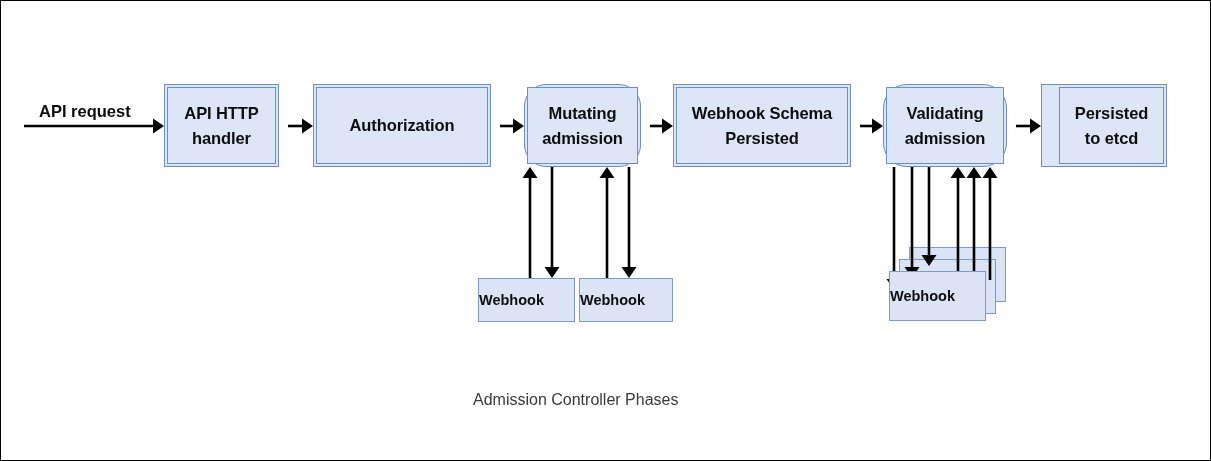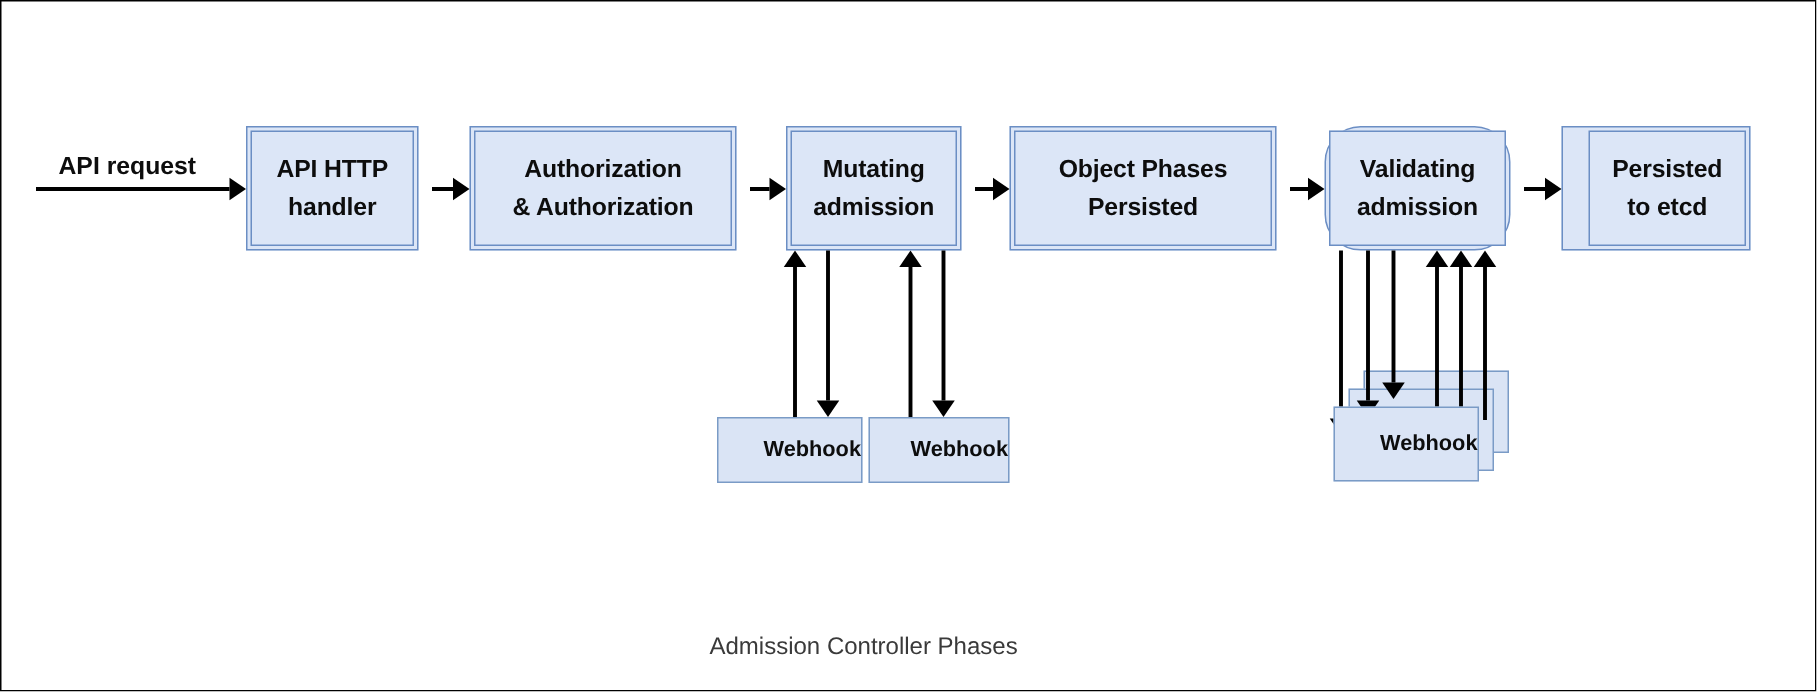--- a/index.html
+++ b/index.html
@@ -55,21 +55,21 @@
     letter-spacing: -0.1px;
   }
   
   .webhook-box {
     position: absolute;
     box-sizing: border-box;
     background: #dae4f5;
     border: 1px solid #7a9bc6;
     display: flex;
     align-items: center;
-    justify-content: flex-end;
+    justify-content: flex-start;
   }
   .webhook-box .wlabel {
     font-weight: bold;
     font-size: 14.5px;
     color: #0d0d0d;
     white-space: nowrap;
   }
   
   .flow-label {
     position: absolute;
@@ -106,34 +106,33 @@
     <div class="phase-box" style="left:163px; top:83px; width:115px; height:83px;">
       <div class="inner">
         <div class="line">API HTTP</div>
         <div class="line">handler</div>
       </div>
     </div>
 
     <div class="phase-box" style="left:312px; top:83px; width:178px; height:83px;">
       <div class="inner">
         <div class="line">Authorization</div>
-        <div class="line">&amp; Authorization</div>
-      </div>
-    </div>
-
-    <div class="phase-box" style="left:523px; top:83px; width:117px; height:83px;">
+      </div>
+    </div>
+
+    <div class="phase-box" style="left:523px; top:83px; width:117px; height:83px;border-radius:22px;">
       <div class="inner">
         <div class="line">Mutating</div>
         <div class="line">admission</div>
       </div>
     </div>
 
     <div class="phase-box" style="left:672px; top:83px; width:178px; height:83px;">
       <div class="inner">
-        <div class="line">Object Phases</div>
+        <div class="line">Webhook Schema</div>
         <div class="line">Persisted</div>
       </div>
     </div>
 
     <div class="phase-box" style="left:882px; top:83px; width:124px; height:83px;border-radius:24px;">
       <div class="inner">
         <div class="line">Validating</div>
         <div class="line">admission</div>
       </div>
     </div>
@@ -235,16 +234,16 @@
       <g>
         <line x1="989" y1="279" x2="989" y2="177"></line>
         <polygon points="981.5,177 989,166 996.5,177"></polygon>
       </g>
     </svg>
 
     <div class="webhook-box" style="left:888px; top:270px; width:97px; height:50px;">
       <div class="wlabel">Webhook</div>
     </div>
 
-    <div class="caption" style="left:472px; top:390px;margin-top:32px;">Admission Controller Phases</div>
+    <div class="caption" style="left:472px; top:390px;">Admission Controller Phases</div>
 
   </div>
 </div>
 
 </body></html>

